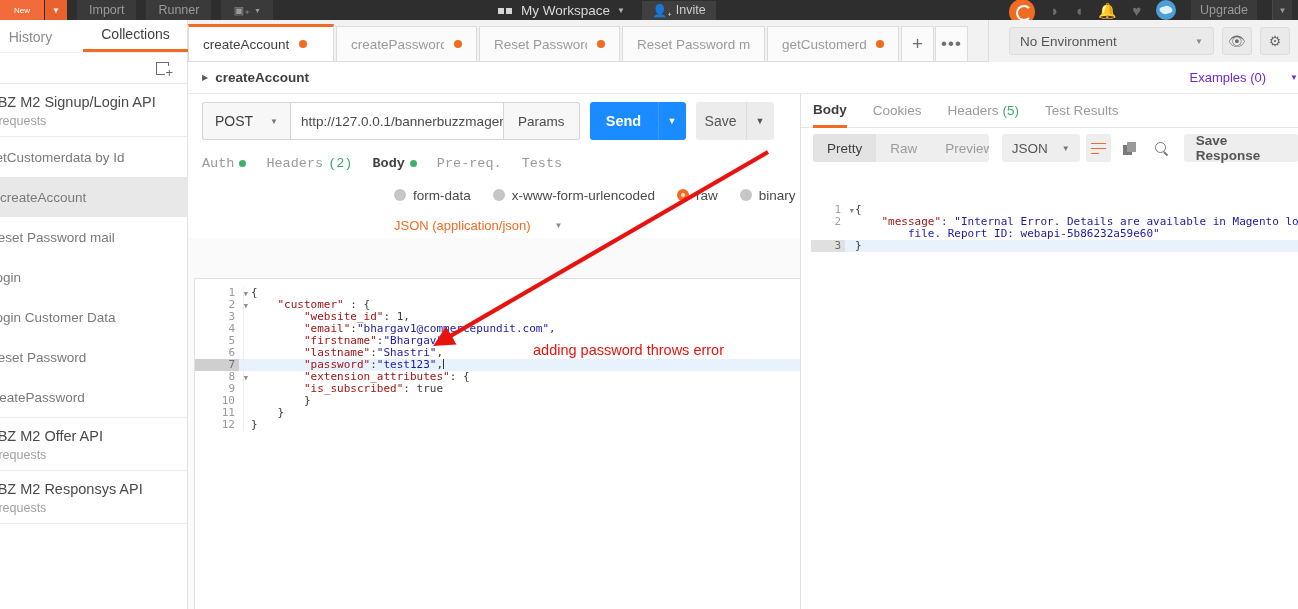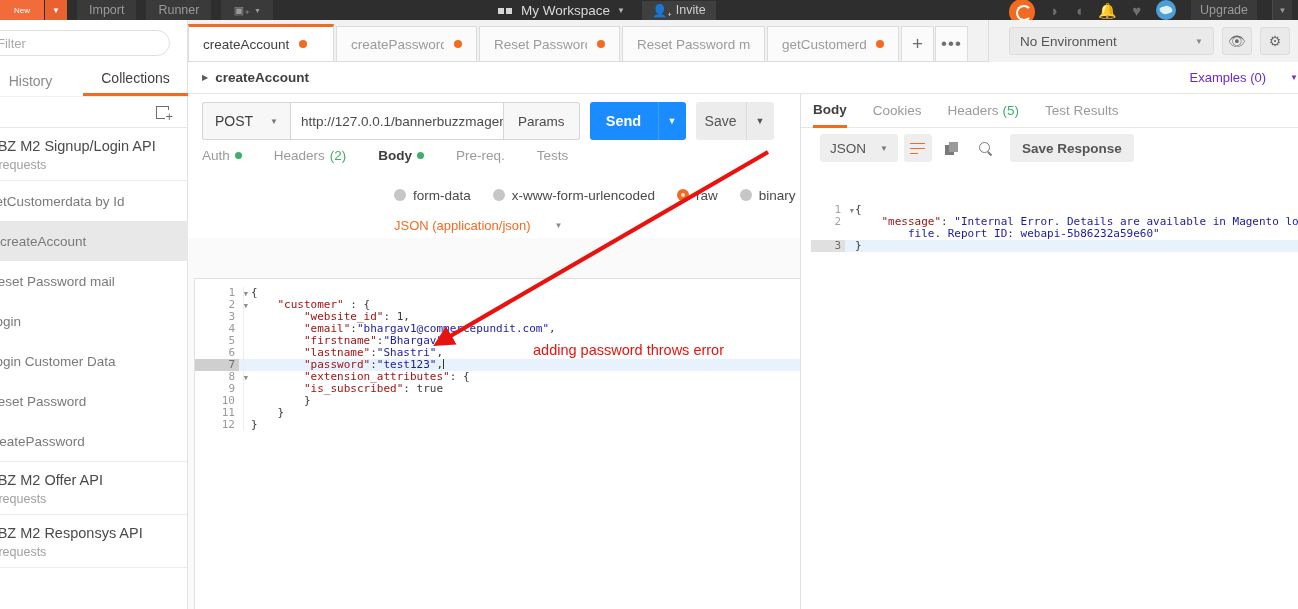--- a/index.html
+++ b/index.html
@@ -239,22 +239,22 @@
     display: flex; align-items: center; justify-content: center;
     font-size: 14px; margin-left: 10px; border-radius: 3px 0 0 3px;
   }
   .savecaret {
     height: 38px; width: 28px; background: #ececec; color: #555;
     display: flex; align-items: center; justify-content: center;
     font-size: 9px; border-left: 1px solid #dcdcdc; border-radius: 0 3px 3px 0;
   }
 
   .reqtabs {
-    height: 30px; background: #ffffff; display: flex; align-items: flex-start;
-    padding-left: 14px; gap: 32px; position: relative;
+    height: 30px; background: #ffffff; display: flex; align-items: center;
+    padding-left: 14px; gap: 20px; position: relative; font-family: Liberation Mono, monospace;
   }
   .rqt { font-size: 13.5px; color: #9b9b9b; display: flex; align-items: center; gap: 5px; }
   .rqt.active { color: #3f3f3f; font-weight: bold; }
   .rqt .gdot { width: 7px; height: 7px; border-radius: 50%; background: #3fae6a; }
   .rqt .cnt { color: #3fae6a; font-weight: normal; }
   .ck-links {
     position: absolute; right: 12px; display: flex; gap: 12px;
     font-size: 13px; color: #f26b22;
   }
 
@@ -411,25 +411,20 @@
       <span class="tb-ico">◖</span>
       <span class="tb-ico">🔔</span>
       <span class="tb-ico">♥</span>
       <span class="tb-avatar"></span>
       <span class="tb-upg">Upgrade</span>
       <span class="tb-upgcaret">▼</span>
     </div>
   </div>
 
   <div class="sidebar">
-    <div class="sb-searchwrap">
-      <div class="sb-search">
-        <span>Filter</span>
-      </div>
-    </div>
 
     <div class="sb-tabs">
       <div class="sb-tab">History</div>
       <div class="sb-tab active">Collections</div>
     </div>
 
     <div class="sb-toolrow">
       <span class="ico-newfolder"></span>
     </div>
 
@@ -629,20 +624,25 @@
         <div class="rsp active">Body</div>
         <div class="rsp">Cookies</div>
         <div class="rsp">
           <span>Headers</span>
           <span class="cnt">(5)</span>
         </div>
         <div class="rsp">Test Results</div>
       </div>
 
       <div class="resptools">
+        <div class="segwrap">
+          <div class="seg active">Pretty</div>
+          <div class="seg">Raw</div>
+          <div class="seg">Preview</div>
+        </div>
         <div class="fmtsel">
           <span>JSON</span>
           <span class="cd">▼</span>
         </div>
         <div class="tool-ico boxed">
           <span class="wrap-ico">
               <i></i>
               <i></i>
               <i></i>
             </span>

